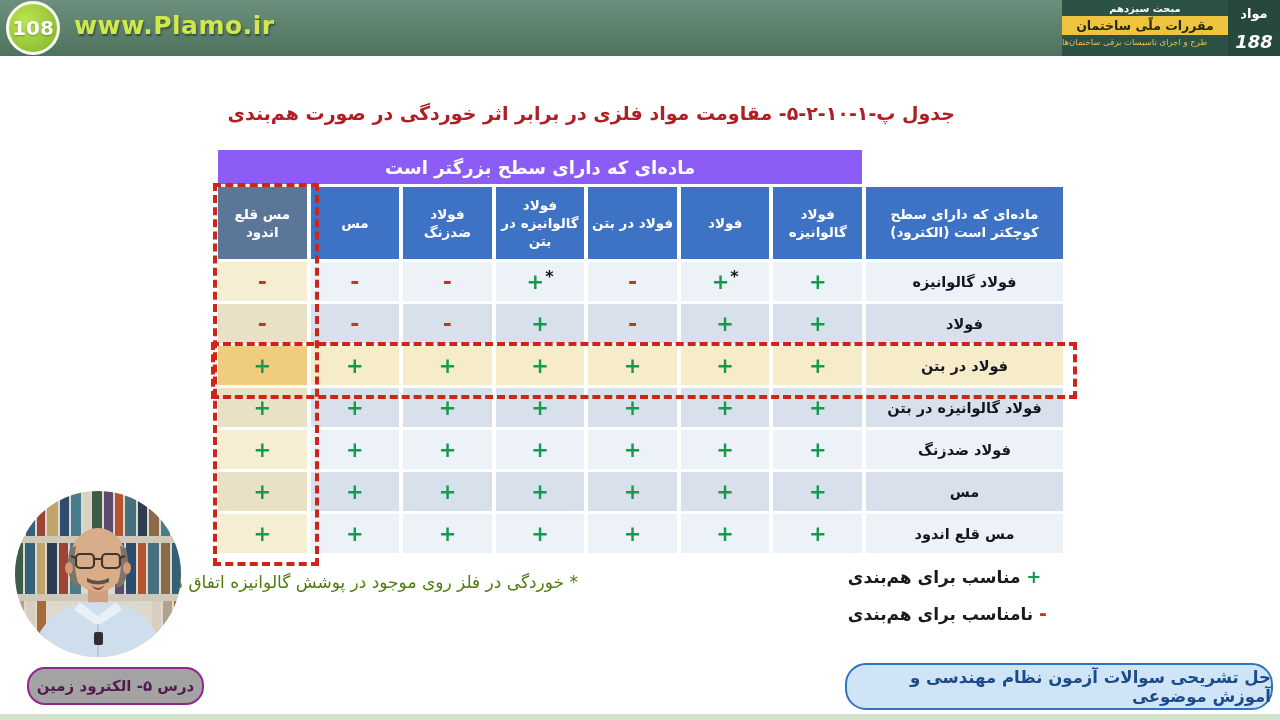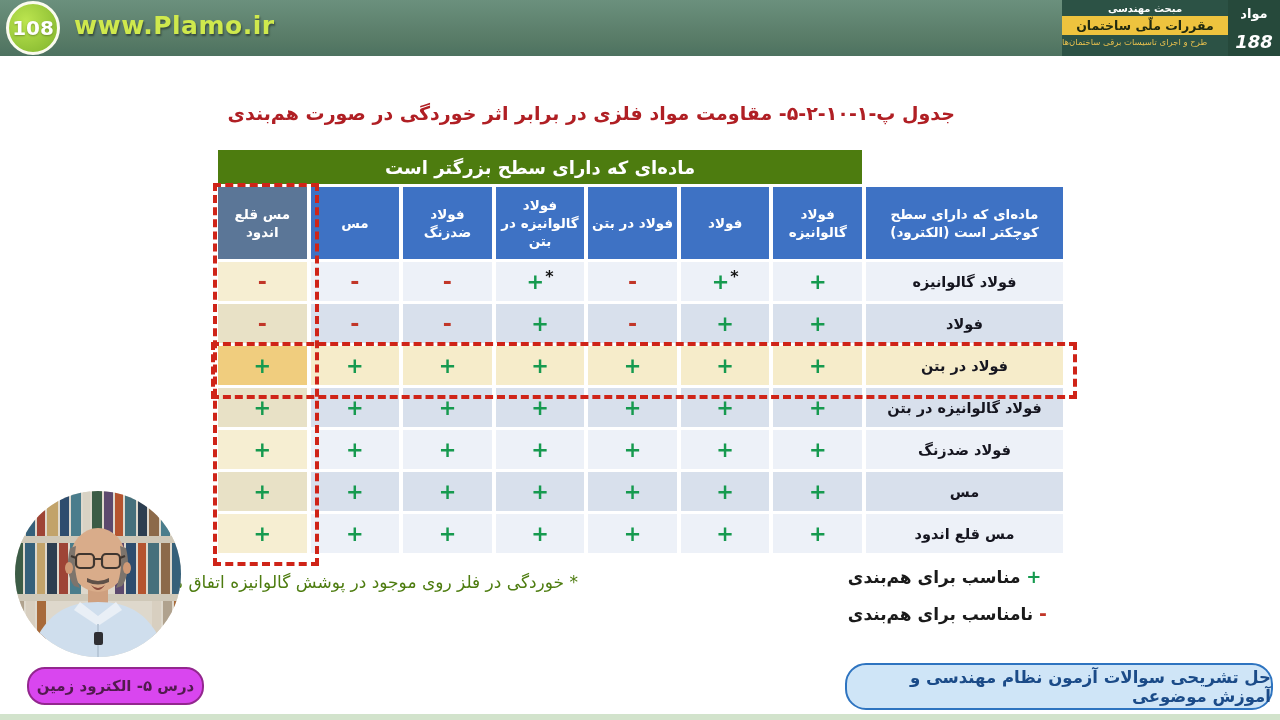--- a/index.html
+++ b/index.html
@@ -32,21 +32,21 @@
                   font-weight:bold; font-size:17px; white-space:nowrap; }
   .table-title { position:absolute; top:102px; right:325px; direction:rtl; color:#b01f24;
                  font-weight:bold; font-size:19px; white-space:nowrap; }
 
   
   .table-wrap { position:absolute; left:218px; top:150px; width:845px; height:404px; }
   .grid { position:absolute; inset:0; display:grid; direction:rtl;
           grid-template-columns:197px repeat(7, 1fr);
           grid-template-rows:34px 72px repeat(7, 39px);
           column-gap:4px; row-gap:3px; }
-  .banner { grid-row:1; grid-column:2 / 9; background:#4d7c0f; color:#fff; font-weight:bold;
+  .banner { grid-row:1; grid-column:2 / 9; background:#8b5cf6; color:#fff; font-weight:bold;
             font-size:18px; display:flex; align-items:center; justify-content:center; }
   .label-th { grid-row:2; grid-column:1; }
   .th { background:#3e72c4; color:#fff; font-weight:bold; font-size:13.5px; line-height:1.35;
         display:flex; align-items:center; justify-content:center; text-align:center; padding:2px 3px; }
   .th-hl { background:#5b7697; }
   .rowlabel { font-weight:bold; font-size:14.5px; color:#15151f; display:flex;
               align-items:center; justify-content:center; }
   .td { display:flex; align-items:center; justify-content:center; direction:ltr; }
   .light { background:#edf1f8; }
   .dark { background:#d8e0ec; }
@@ -67,21 +67,21 @@
               font-size:17px; white-space:nowrap; }
   .legend { position:absolute; top:566px; right:233px; direction:rtl; text-align:left;
             font-size:17px; font-weight:bold; color:#1a1a1a; }
   .legend-row { margin-bottom:15px; white-space:nowrap; }
   .legend .plus { font-size:18px; }
   .legend .minus { font-size:19px; }
 
   
   .webcam { position:absolute; left:14px; top:490px; width:168px; height:168px; }
   .lesson-pill { position:absolute; left:27px; top:667px; width:173px; height:34px;
-                 border-radius:18px; background:#d946ef; border:2px solid #93278f;
+                 border-radius:18px; background:#a3a3a3; border:2px solid #93278f;
                  color:#511b4e; font-weight:bold; font-size:15px; direction:rtl;
                  display:flex; align-items:center; justify-content:center; }
   .footer-banner { position:absolute; right:7px; top:663px; width:424px; height:43px;
                    border-radius:21px; background:#cfe5f7; border:2px solid #2e74c0;
                    color:#1b4b88; font-weight:bold; font-size:16.5px; direction:rtl;
                    display:flex; align-items:center; justify-content:center; }
   .bottom-strip { position:absolute; bottom:0; left:0; width:1280px; height:6px; background:#d2e3cc; }
 </style>
 </head>
 <body>
@@ -90,21 +90,21 @@
 
   <div class="topbar">
     <div class="badge">108</div>
     <div class="site">www.Plamo.ir</div>
     <div class="right-panel">
       <div class="page-box">
         <div class="page-label">مواد</div>
         <div class="page-num">188</div>
       </div>
       <div class="topic-box">
-        <div class="topic-top">مبحث مهندسی</div>
+        <div class="topic-top">مبحث سیزدهم</div>
         <div class="topic-band">مقررات ملّی ساختمان</div>
         <div class="topic-sub">طرح و اجرای تاسیسات برقی ساختمان‌ها</div>
       </div>
     </div>
   </div>
 
   <div class="table-title">جدول پ-۱-۱۰-۲-۵- مقاومت مواد فلزی در برابر اثر خوردگی در صورت هم‌بندی</div>
 
   <div class="table-wrap">
     <div class="grid">

